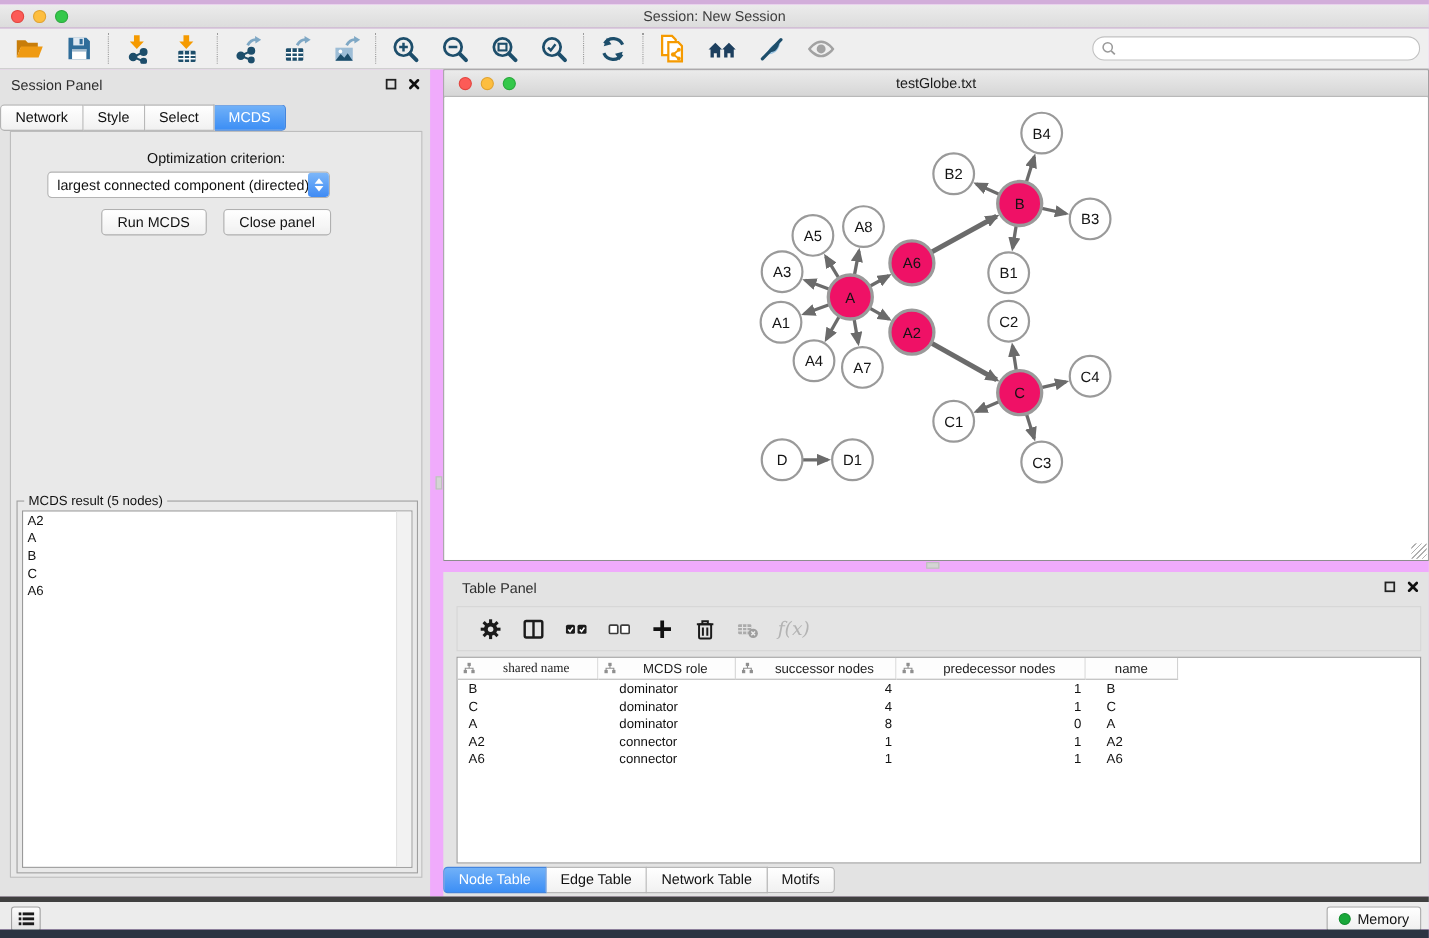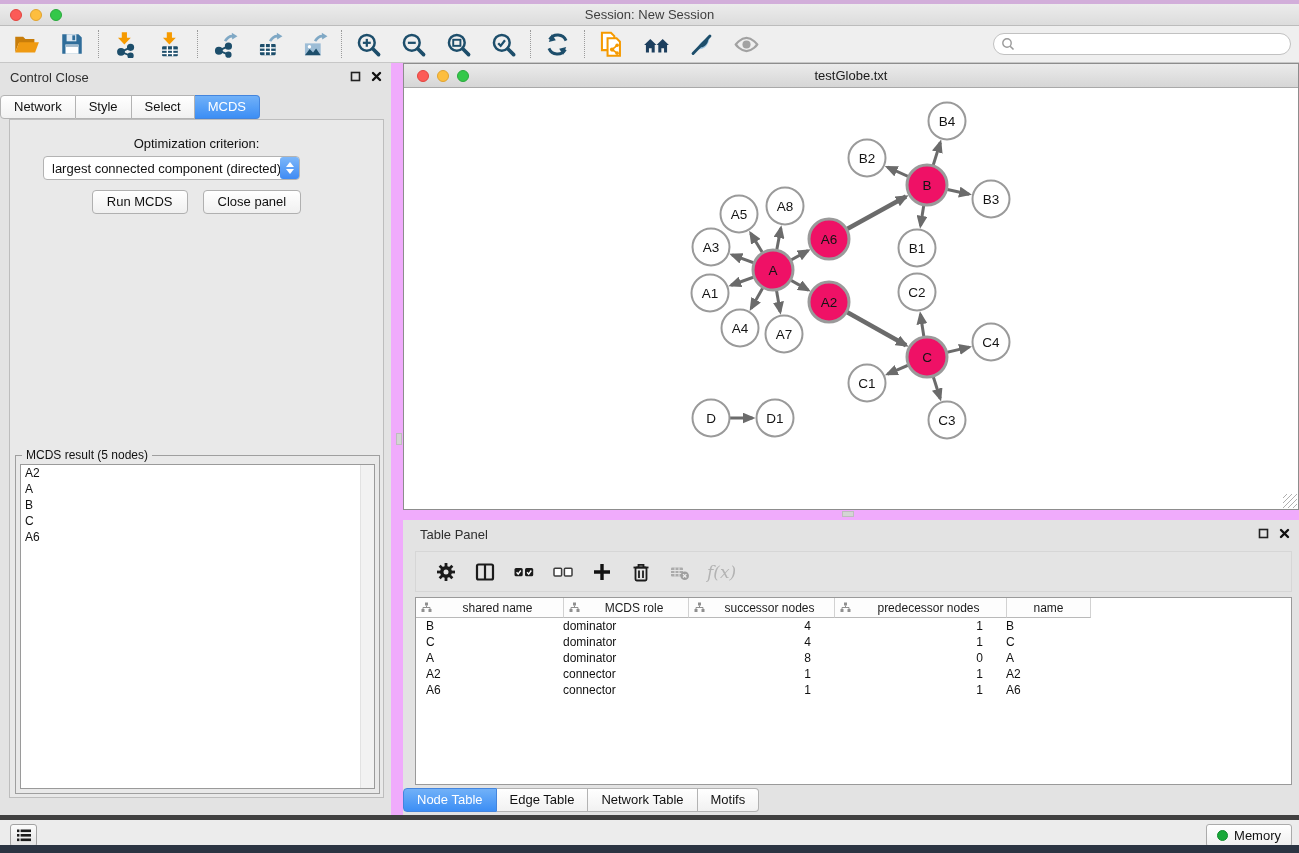--- a/index.html
+++ b/index.html
@@ -293,21 +293,21 @@
       <svg width="14" height="14" viewBox="0 0 14 14">
           <circle cx="6" cy="6" r="4.2" fill="none" stroke="#9a9a9a" stroke-width="1.4"></circle>
           <line x1="9.2" y1="9.2" x2="12.5" y2="12.5" stroke="#9a9a9a" stroke-width="1.6"></line>
         </svg>
       <input type="text" placeholder="" style="">
     </div>
   </div>
 
   <div class="control-panel">
     <div class="panel-header">
-      <div class="ph-title">Control Close</div>
+      <div class="ph-title">Session Panel</div>
       <div class="ph-icons">
         <svg width="11" height="11" viewBox="0 0 11 11">
             <rect x="1.5" y="1.5" width="8" height="8" fill="none" stroke="#222" stroke-width="1.6"></rect>
           </svg>
         <svg width="11" height="11" viewBox="0 0 11 11">
             <path d="M2 2l7 7M9 2l-7 7" stroke="#111" stroke-width="2.4" stroke-linecap="round"></path>
           </svg>
       </div>
     </div>
     <div class="cp-tabs seg">
@@ -506,21 +506,21 @@
               <circle cx="15.7" cy="14.8" r="4.3" fill="#9e9e9e"></circle>
               <path d="M14 13.1l3.4 3.4M17.4 13.1L14 16.5" stroke="#ededed" stroke-width="1.3"></path>
             </svg>
         </div>
         <div class="tp-icon" style="width:auto">
           <span class="fx">f(x)</span>
         </div>
       </div>
       <div class="tp-table">
         <div class="thead">
-            <div class="th" style="width: 148px;">
+            <div class="th" style="width: 128px; font-family: Liberation Serif, serif;">
               <svg class="tree" width="11" height="11" viewBox="0 0 11 11">
                 <g fill="#8f8f8f">
                   <rect x="4" y="0.5" width="3" height="3"></rect>
                   <rect x="0.5" y="7" width="3" height="3"></rect>
                   <rect x="7.5" y="7" width="3" height="3"></rect>
                 </g>
                 <path d="M5.5 3.5v2M2 7V5.5h7V7" stroke="#8f8f8f" fill="none"></path>
               </svg>
               <span class="th-label">shared name</span>
             </div>

